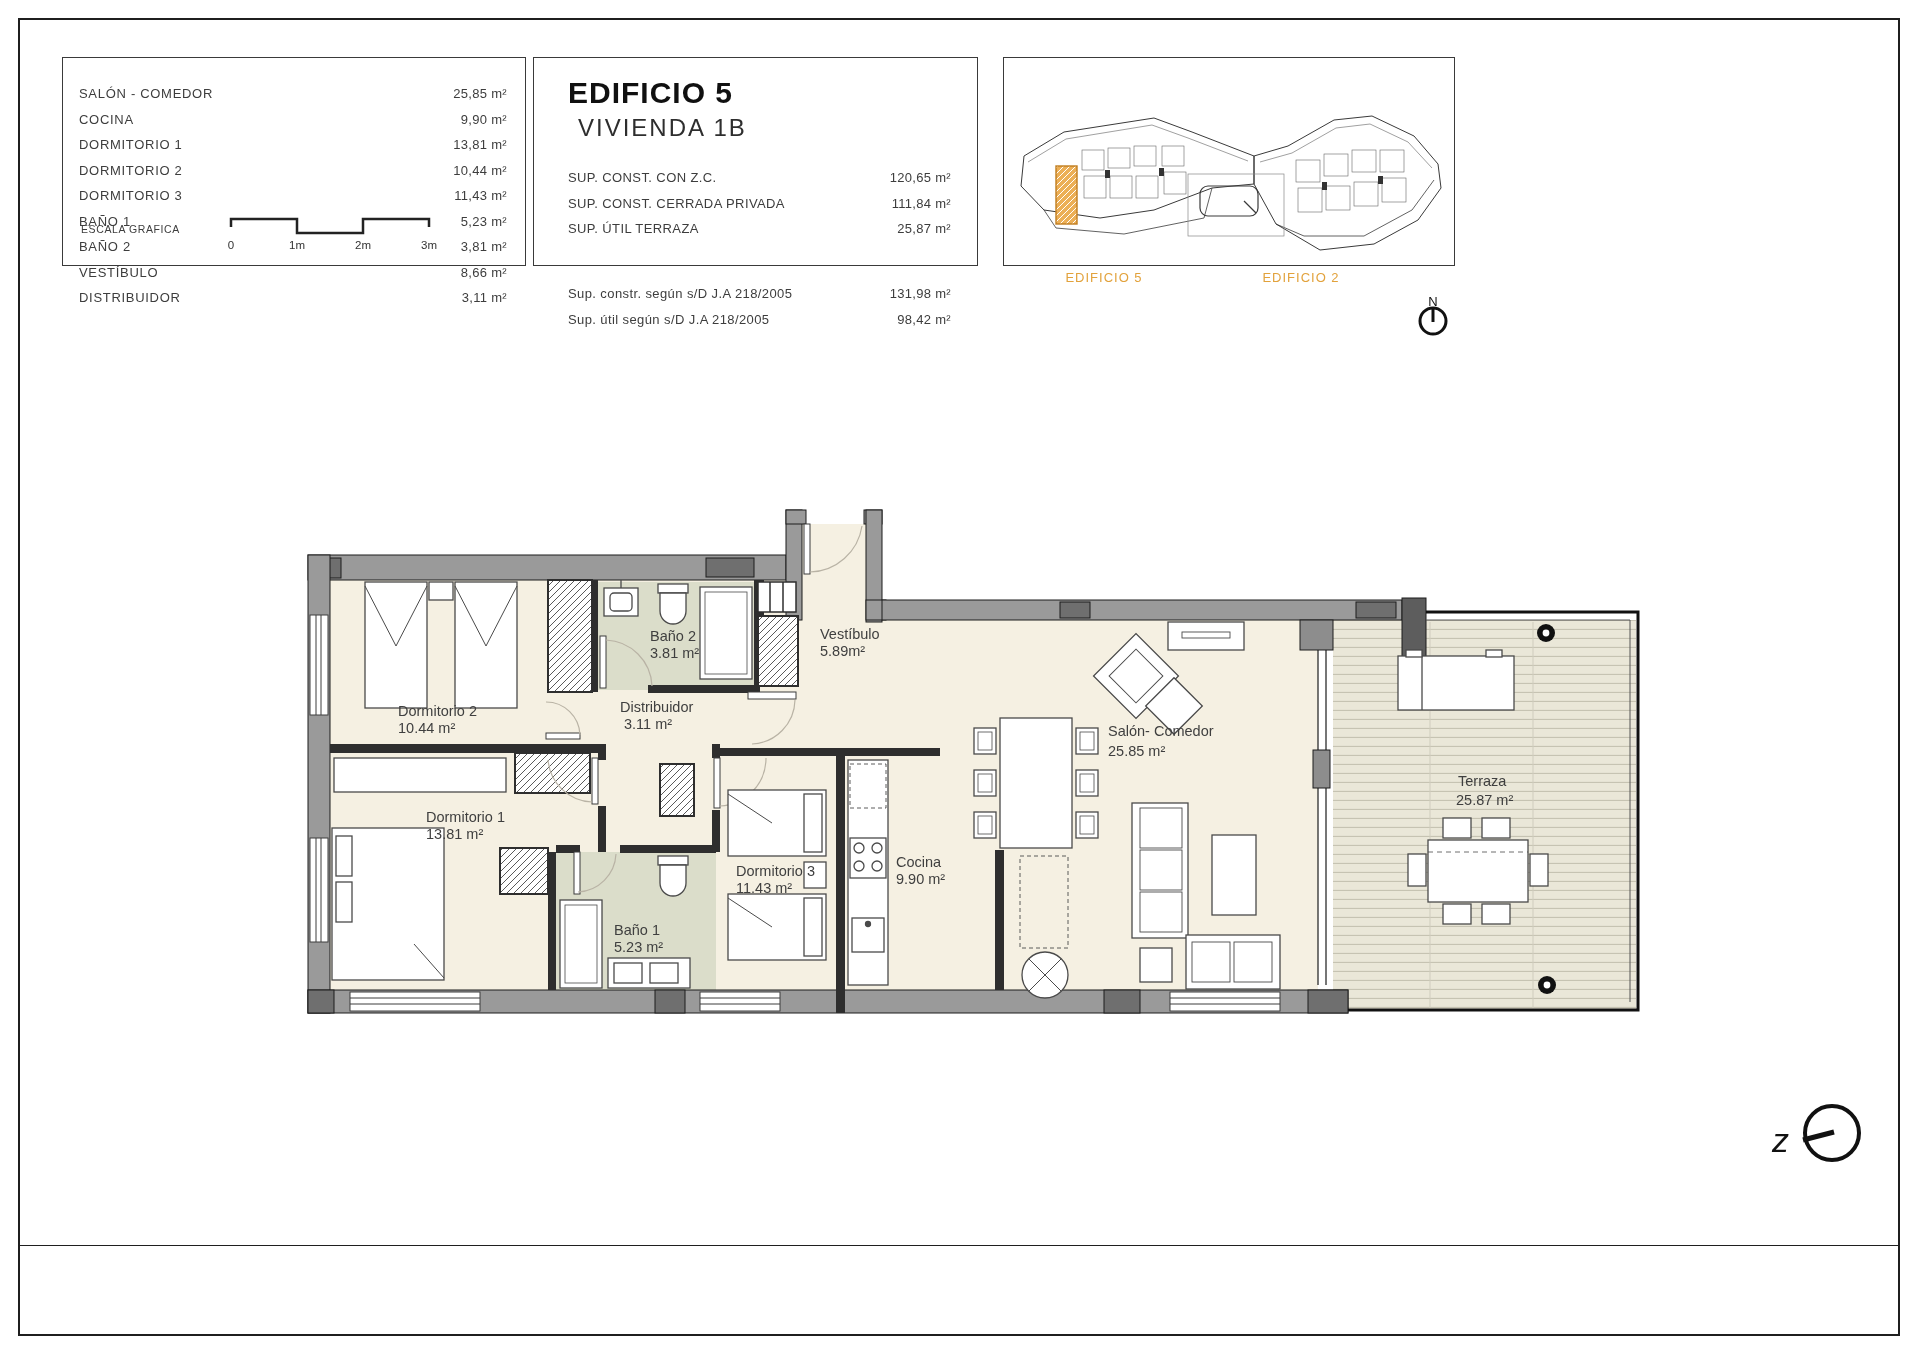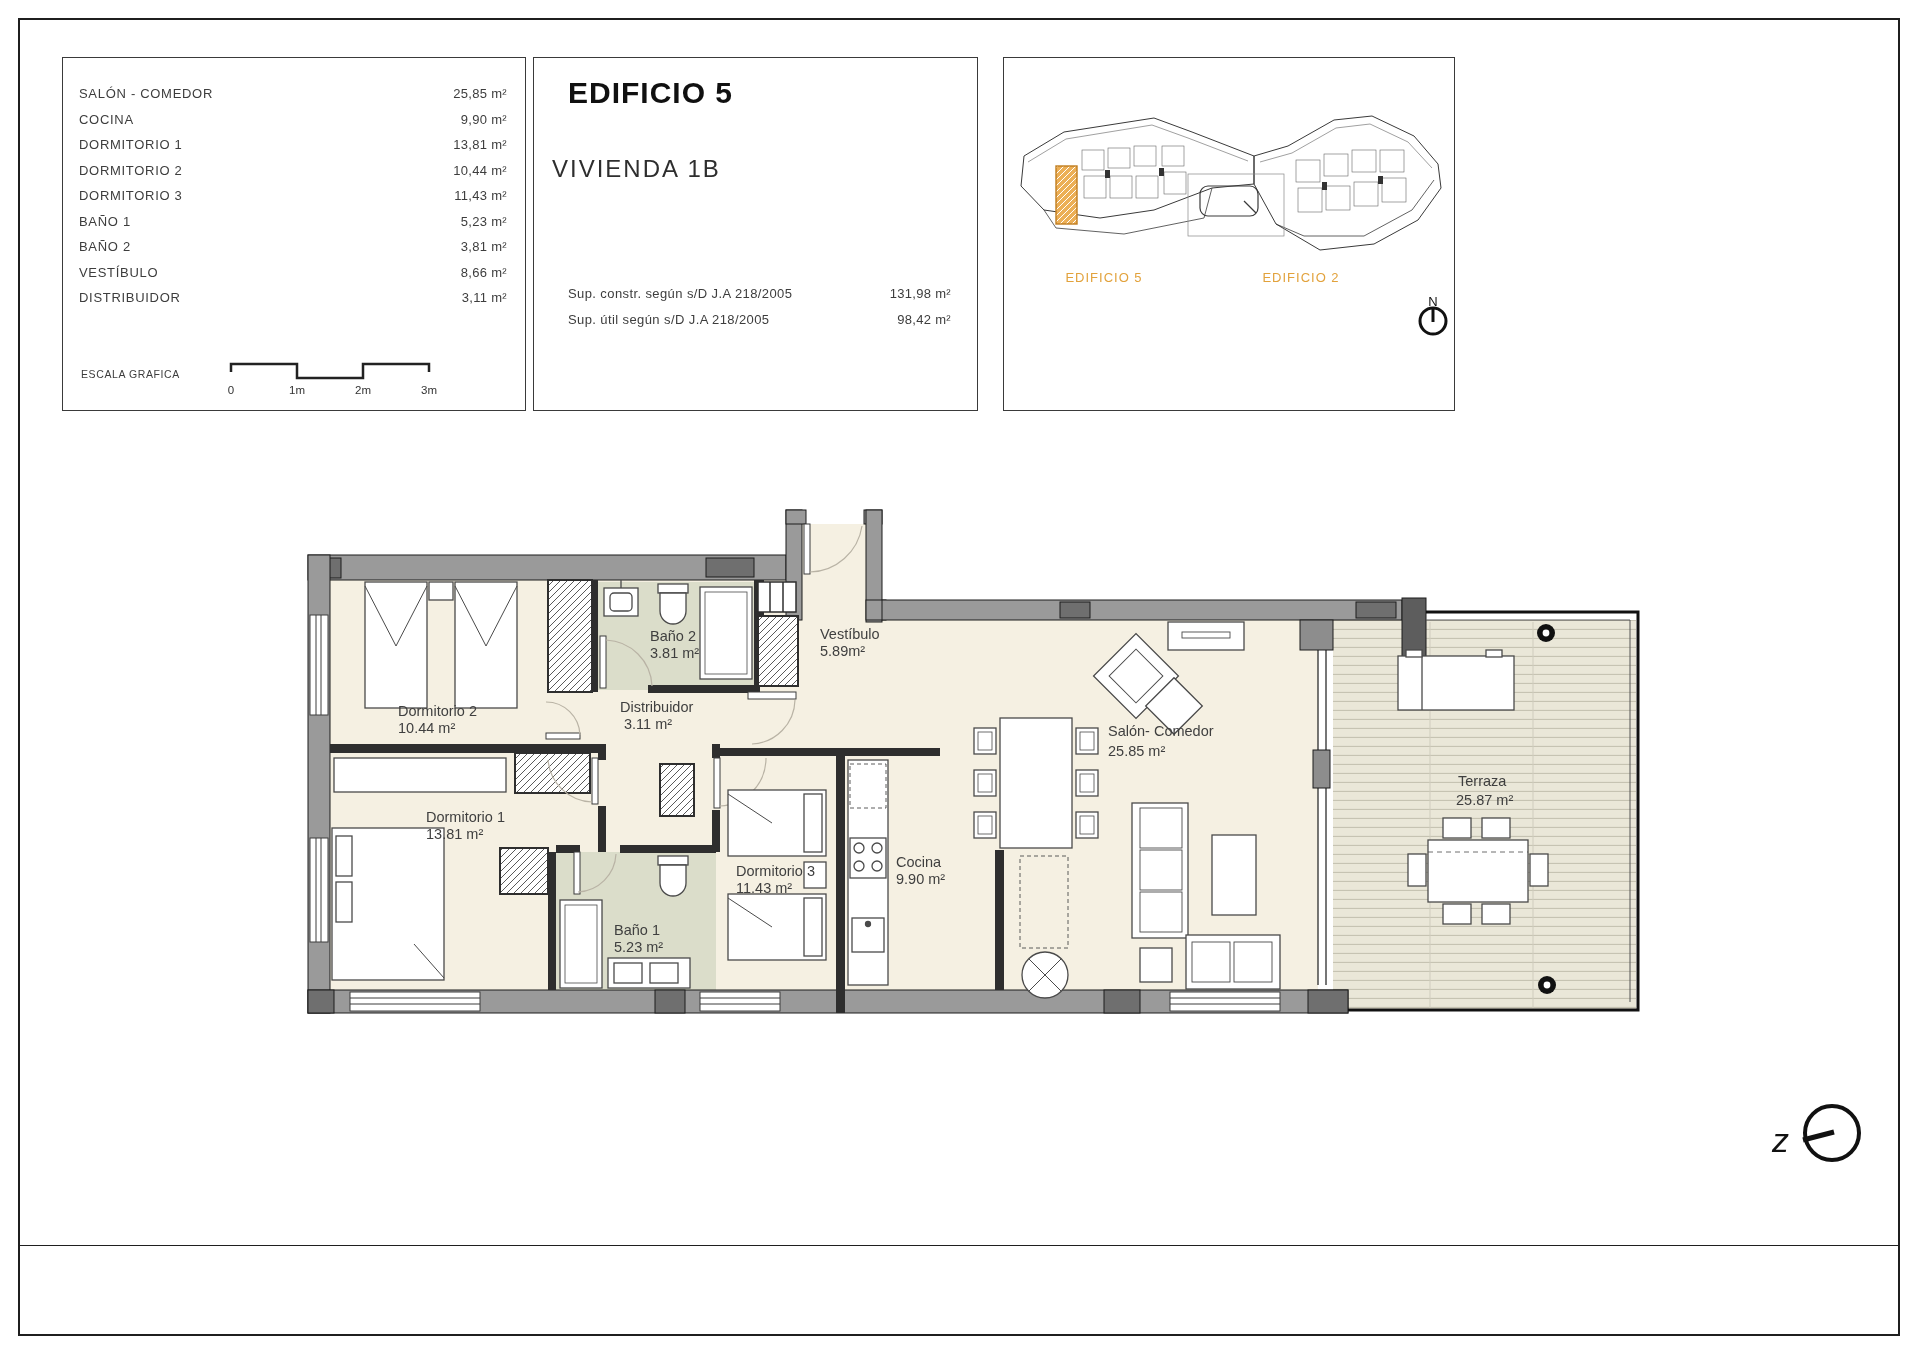--- a/index.html
+++ b/index.html
@@ -1,31 +1,31 @@
 <!DOCTYPE html>
 <html><head>
 <meta charset="utf-8">
 <style>
   html,body{margin:0;padding:0;background:#fff;}
   body{width:1920px;height:1356px;position:relative;font-family:"Liberation Sans",sans-serif;color:#3d3d3d;}
   .frame{position:absolute;left:18px;top:18px;width:1882px;height:1318px;border:2px solid #1f1f1f;box-sizing:border-box;}
   .hdiv{position:absolute;left:18px;top:1245px;width:1882px;height:0;border-top:1.5px solid #1f1f1f;}
-  .panel{position:absolute;top:57px;height:354px;border:1.5px solid #3a3a3a;box-sizing:border-box;background:#fff;text-decoration:underline;}
+  .panel{position:absolute;top:57px;height:209px;border:1.5px solid #3a3a3a;box-sizing:border-box;background:#fff;text-decoration:underline;}
   #panel-areas{left:62px;width:464px;}
   #panel-info{left:533px;width:445px;}
   #panel-site{left:1003px;width:452px;}
   .rows{position:absolute;left:16px;right:18px;top:28px;}
   .row{display:flex;justify-content:space-between;align-items:baseline;font-size:13px;letter-spacing:.7px;margin-bottom:10.5px;color:#3d3d3d;}
   .row .val{letter-spacing:.3px;}
   .scale-wrap{position:absolute;left:16px;right:2px;bottom:10px;height:44px;}
   .scale-label{position:absolute;left:2px;top:12px;font-size:10.5px;letter-spacing:.6px;}
   .scale-svg{position:absolute;left:130px;top:0;}
   #panel-info .rows{top:112px;}
   .info-title{position:absolute;left:34px;top:18px;font-size:30px;font-weight:bold;letter-spacing:1px;color:#101010;}
-  .info-sub{position:absolute;left:18px;top:56px;font-size:24px;letter-spacing:2px;color:#2e2e2e;margin-top:41px;}
+  .info-sub{position:absolute;left:44px;top:56px;font-size:24px;letter-spacing:2px;color:#2e2e2e;}
   .rows2{position:absolute;left:16px;right:18px;top:228px;text-align:right;}
   #panel-info .rows,#panel-info .rows2{left:34px;right:26px;}
   #panel-info .row{letter-spacing:.4px;}
   .site-label{position:absolute;font-size:13px;letter-spacing:1px;color:#E2A23C;top:212px;transform:translateX(-50%);}
   #site-lbl-5{left:100px;} #site-lbl-4{left:297px;}
   .north-n{position:absolute;left:429px;top:236px;transform:translateX(-50%);font-size:13px;color:#111;}
   svg text{font-family:"Liberation Sans",sans-serif;}
   .plan-label{font-size:14.5px;fill:#3f3f3f;}
   #plan-layer{position:absolute;left:0;top:0;}
 </style>
@@ -397,20 +397,34 @@
       <text x="88" y="38" font-size="11.5" fill="#333" text-anchor="middle">1m</text>
       <text x="154" y="38" font-size="11.5" fill="#333" text-anchor="middle">2m</text>
       <text x="220" y="38" font-size="11.5" fill="#333" text-anchor="middle">3m</text>
     </svg>
   </div>
 </div>
 
 <div class="panel" id="panel-info">
   <div class="info-title">EDIFICIO 5</div>
   <div class="info-sub">VIVIENDA 1B</div>
+  <div class="rows">
+    <div class="row">
+        <span>SUP. CONST. CON Z.C.</span>
+        <span class="val">120,65 m²</span>
+      </div>
+    <div class="row">
+        <span>SUP. CONST. CERRADA PRIVADA</span>
+        <span class="val">111,84 m²</span>
+      </div>
+    <div class="row">
+        <span>SUP. ÚTIL TERRAZA</span>
+        <span class="val">25,87 m²</span>
+      </div>
+  </div>
   <div class="rows2">
     <div class="row">
         <span>Sup. constr. según s/D J.A 218/2005</span>
         <span class="val">131,98 m²</span>
       </div>
     <div class="row">
         <span>Sup. útil según s/D J.A 218/2005</span>
         <span class="val">98,42 m²</span>
       </div>
   </div>

